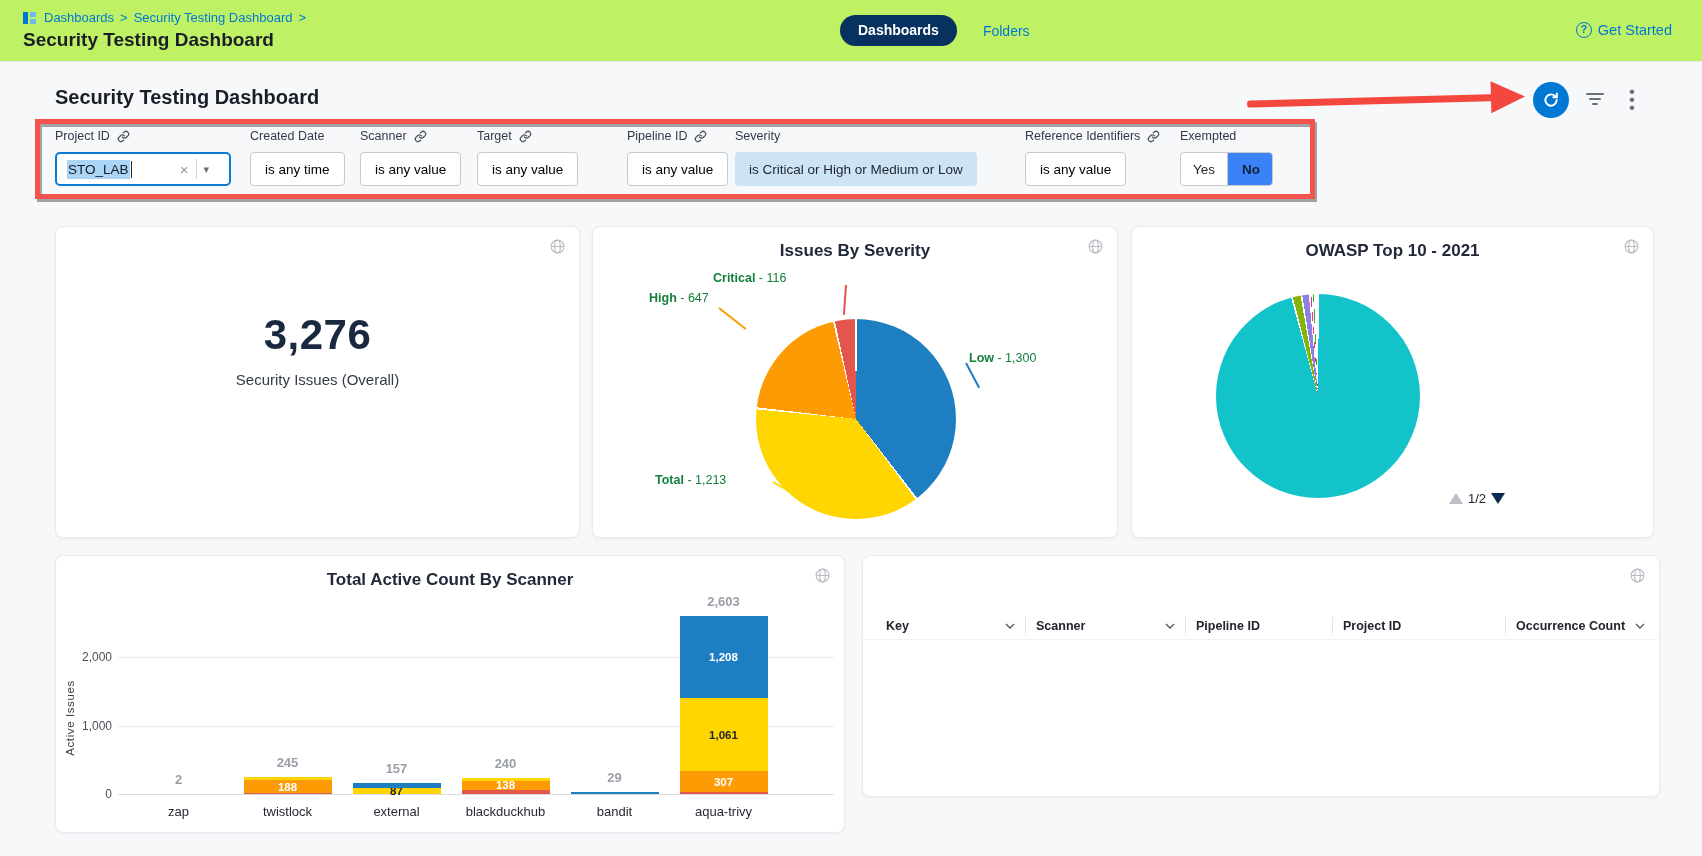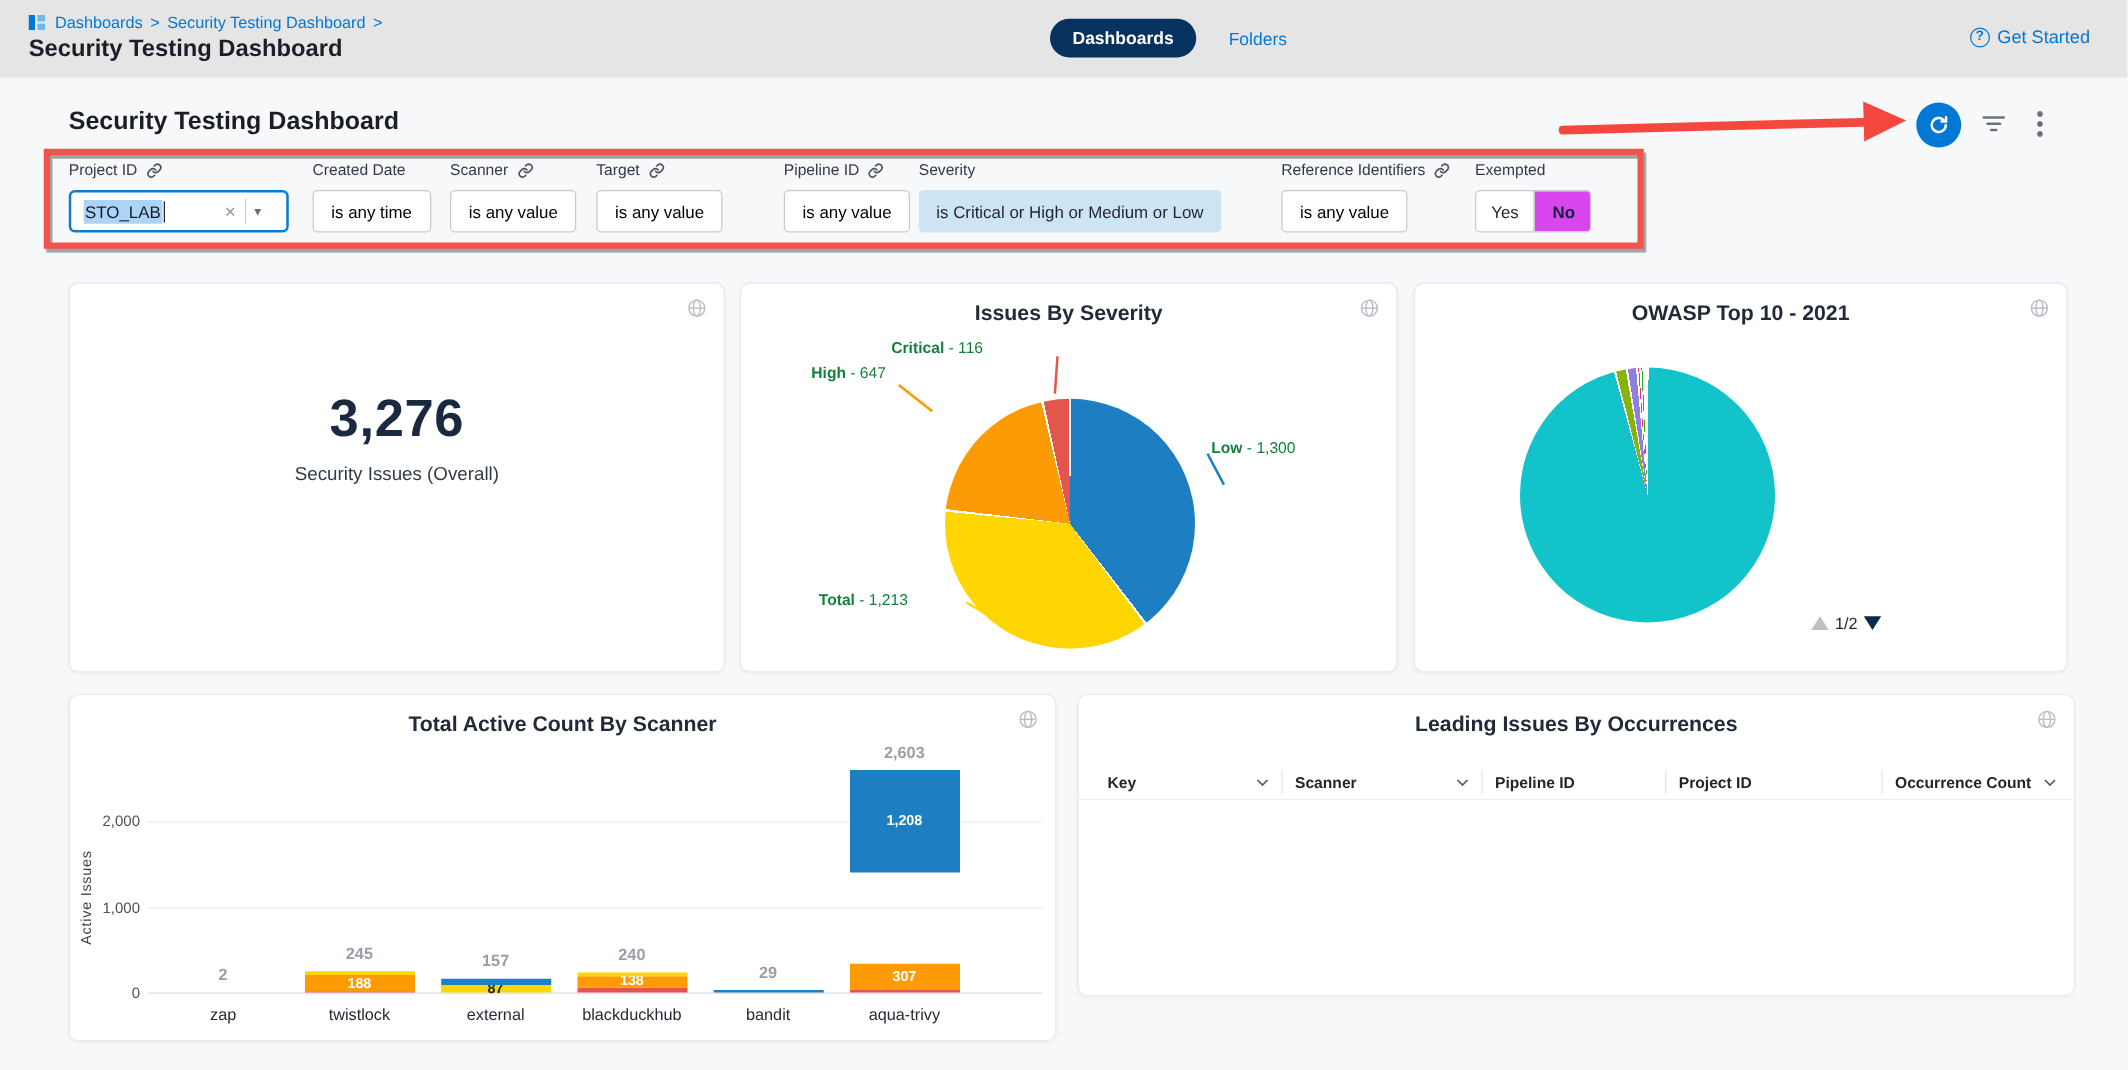--- a/index.html
+++ b/index.html
@@ -1,20 +1,20 @@
 <!DOCTYPE html>
 <html><head>
 <meta charset="utf-8">
 <style>
   * { margin:0; padding:0; box-sizing:border-box; }
   html,body { width:1702px; height:856px; }
   body { font-family:"Liberation Sans","DejaVu Sans",sans-serif; background:#f7f8fa; position:relative; overflow:hidden; color:#22252e; }
 
   
-  .app-header { position:absolute; left:0; top:0; width:1702px; height:62px; background:#e5e5e5; border-bottom:1px solid #e6e8ec; z-index:5; }
+  .app-header { position:absolute; left:0; top:0; width:1702px; height:62px; background:#bef264; border-bottom:1px solid #e6e8ec; z-index:5; }
   .crumb-wrap { position:absolute; left:23px; top:10px; display:flex; align-items:center; gap:7px; }
   .grid-icon { position:relative; width:14px; height:14px; display:inline-block; }
   .grid-icon i { position:absolute; display:block; }
   .gi-l { left:0; top:1px; width:5px; height:12px; background:#0278d5; }
   .gi-t { left:7px; top:1px; width:6px; height:5px; background:#6fb8ed; }
   .gi-b { left:7px; top:8px; width:6px; height:5px; background:#6fb8ed; }
   .crumbs { font-size:13px; color:#0278d5; display:flex; gap:6px; align-items:center; }
   .crumbs a { color:#0278d5; text-decoration:none; cursor:pointer; }
   .crumb-sep { color:#0278d5; }
   .page-title { position:absolute; left:23px; top:29px; font-size:19px; font-weight:700; color:#1b1e28; }
@@ -40,21 +40,21 @@
   .anno-arrow .head { position:absolute; left:244px; top:0; width:0; height:0; border-top:16px solid transparent; border-bottom:16px solid transparent; border-left:34px solid #f4483e; }
 
   
   .filter { position:absolute; top:128px; z-index:2; }
   .filter .flabel { display:flex; align-items:center; gap:7px; font-size:12.5px; font-weight:500; color:#34384a; height:16px; }
   .filter .fctrl { margin-top:8px; }
   .fbtn { height:34px; background:#fff; border:1px solid #c7c9cf; border-radius:4px; font-size:13.5px; color:#000000; display:inline-flex; align-items:center; padding:0 14px; cursor:pointer; white-space:nowrap; }
   .fchip { height:34px; background:#cde4f5; border-radius:4px; font-size:13.5px; color:#1f2430; display:inline-flex; align-items:center; padding:0 14px; cursor:pointer; white-space:nowrap; }
   .ftoggle { display:inline-flex; height:34px; border:1px solid #c7c9cf; border-radius:4px; overflow:hidden; background:#fff; }
   .ftoggle .seg { padding:0 12px; font-size:13.5px; display:flex; align-items:center; cursor:pointer; color:#23262e; }
-  .ftoggle .seg.sel { background:#d946ef; font-weight:700; color:#10233c; border-left:1px solid #c7c9cf;padding-left:14px; }
+  .ftoggle .seg.sel { background:#3b82f6; font-weight:700; color:#10233c; border-left:1px solid #c7c9cf;padding-left:14px; }
   .finput { width:176px; height:34px; border:2px solid #0b7bd2; border-radius:5px; background:#fff; display:flex; align-items:center; padding:0 20px 0 10px; cursor:text; }
   .finput .val { font-size:13.5px; color:#101a28; background:#abd4f5; padding:2px 1px; }
   .finput .cursor { width:1.5px; height:17px; background:#222; margin-left:1px; }
   .finput .clear { margin-left:auto; color:#8f939b; font-size:15px; cursor:pointer; padding:0 4px; }
   .finput .vdiv { width:1px; height:20px; background:#d0d2d6; margin:0 6px 0 4px; }
   .finput .caret { color:#64707f; font-size:11px; cursor:pointer; }
 
   
   .card { position:absolute; background:#fff; border:1px solid #e8eaed; border-radius:8px; box-shadow:0 1px 3px rgba(40,41,61,.05); }
   #card-stat   { left:55px;   top:226px; width:525px; height:312px; }
@@ -314,30 +314,32 @@
       <div class="bar-seg" style="left: 405.5px; width: 88px; top: 221.56px; height: 3.2195px; background: rgb(255, 213, 2);"></div>
       <div class="bar-total" style="left: 395px; width: 109px; top: 199.56px;">240</div>
       <div class="bar-cat" style="left: 395px; width: 109px; top: 248px;">blackduckhub</div>
       <div class="bar-seg" style="left: 514.5px; width: 88px; top: 236.013px; height: 1.9865px; background: rgb(30, 126, 194);"></div>
       <div class="bar-total" style="left: 504px; width: 109px; top: 214.013px;">29</div>
       <div class="bar-cat" style="left: 504px; width: 109px; top: 248px;">bandit</div>
       <div class="bar-seg" style="left: 623.5px; width: 88px; top: 236.15px; height: 1.8495px; background: rgb(228, 85, 78);"></div>
       <div class="bar-seg" style="left: 623.5px; width: 88px; top: 215.121px; height: 21.0295px; background: rgb(252, 155, 3);">
         <span class="seg-label" style="top: 10.5147px; color: rgb(255, 255, 255);">307</span>
       </div>
+      <div class="bar-seg" style="left: 623.5px; width: 88px; top: 142.442px; height: 72.6785px; background: rgb(255, 213, 2);">
+        <span class="seg-label" style="top: 36.3392px; color: rgb(35, 37, 45);">1,061</span>
+      </div>
       <div class="bar-seg" style="left: 623.5px; width: 88px; top: 59.6945px; height: 82.748px; background: rgb(30, 126, 194);">
         <span class="seg-label" style="top: 41.374px; color: rgb(255, 255, 255);">1,208</span>
       </div>
       <div class="bar-total" style="left: 613px; width: 109px; top: 37.6945px;">2,603</div>
       <div class="bar-cat" style="left: 613px; width: 109px; top: 248px;">aqua-trivy</div>
     </div>
 </section>
 
 <section class="card" id="card-table">
-  <h3 class="chart-title">Leading Issues By Occurrences</h3>
   <span class="globe"><svg width="17" height="17" viewBox="0 0 24 24" fill="none" stroke="#b2b5bd" stroke-width="1.6">
         <circle cx="12" cy="12" r="9"></circle>
         <ellipse cx="12" cy="12" rx="4" ry="9"></ellipse>
         <path d="M3.5 12h17"></path>
       </svg></span>
   <div class="thead" id="table-head">
       <div class="th" style="width: 149px;">
         <span>Key</span>
         <span class="sort">
           <svg width="10" height="6" viewBox="0 0 10 6">

